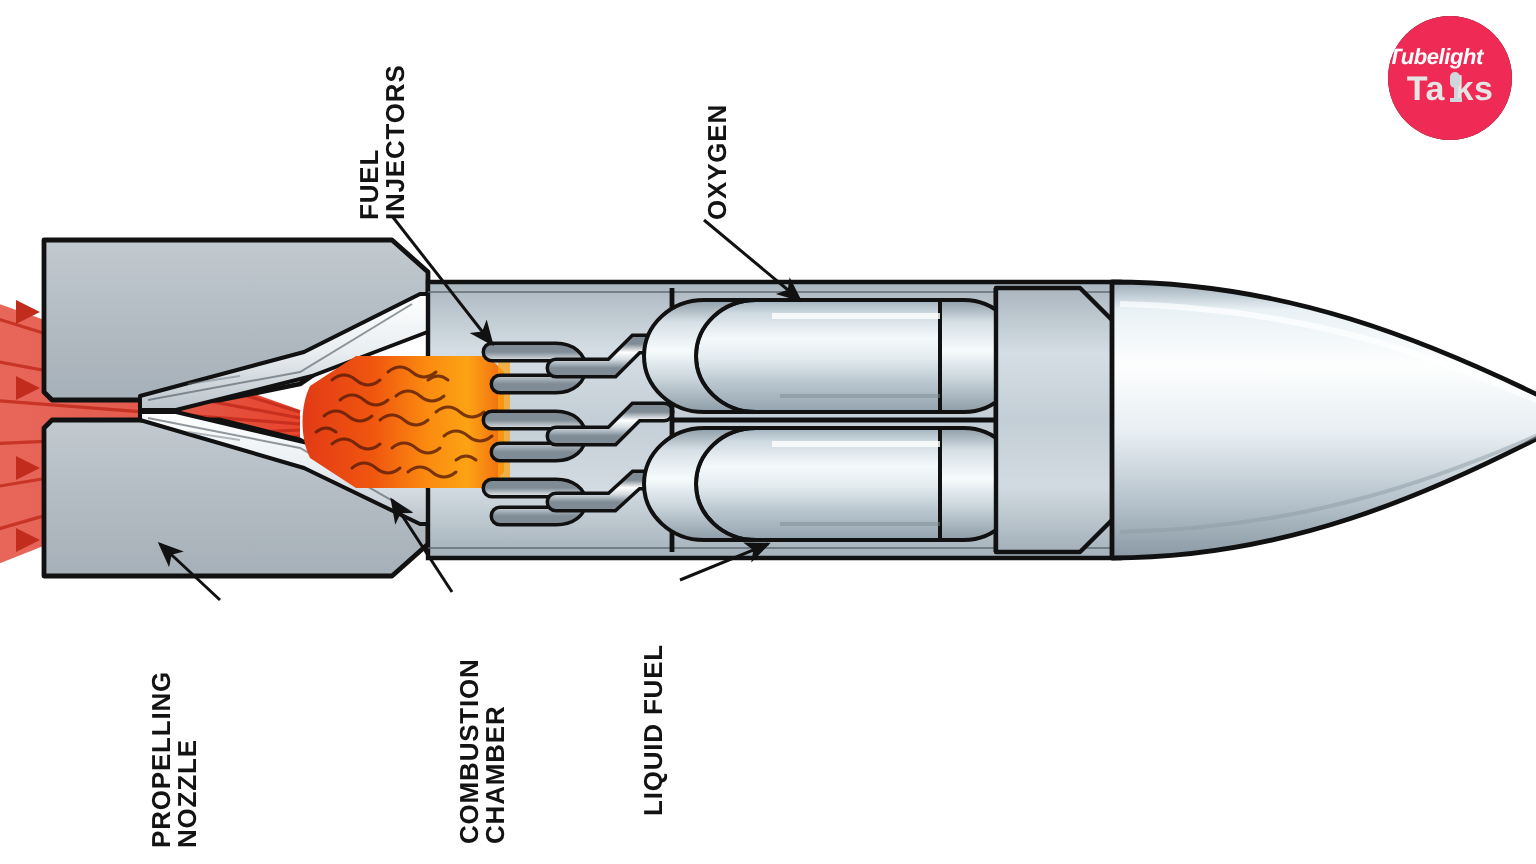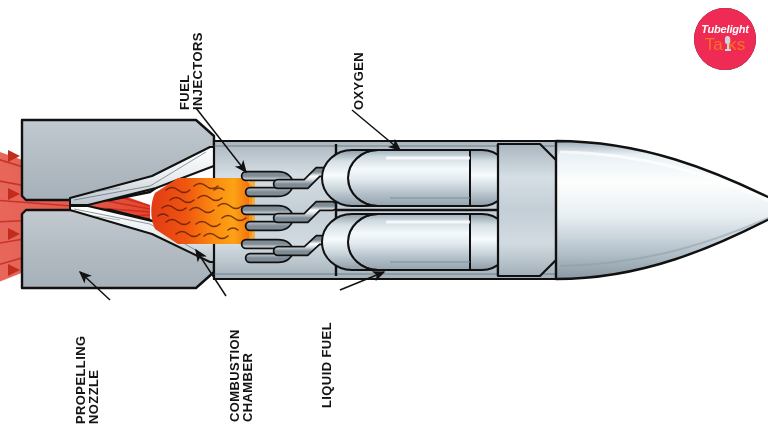--- a/index.html
+++ b/index.html
@@ -12,24 +12,24 @@
        font-weight:bold;color:#131313;white-space:nowrap;letter-spacing:.4px;}
   .lbl .line{display:block;line-height:1.02;}
   .rot-up{transform:rotate(-90deg);transform-origin:0 0;}
   .rot-dn{transform:rotate(-90deg);transform-origin:0 0;}
 
   
   #logo{position:absolute;left:694px;top:8px;width:62px;height:62px;border-radius:50%;
         overflow:hidden;background:#1c1c1c;}
   #logo .pinkhalf{position:absolute;left:-14px;top:-14px;width:90px;height:90px;
         background:#ef2a55;transform:rotate(-37deg);transform-origin:50% 50%;}
-  #logo .txt1{position:absolute;left:0;top:15px;width:62px;text-align:center;
+  #logo .txt1{position:absolute;left:0;top:15px;width:62px;
         font-size:11px;color:#ffffff;font-style:italic;font-weight:bold;letter-spacing:-.2px;}
   #logo .txt2{position:absolute;left:0;top:27px;width:62px;text-align:center;
-        font-size:17px;color:#f97316;font-weight:normal;letter-spacing:.2px;}
+        font-size:17px;color:#e5e5e5;font-weight:bold;letter-spacing:.2px;}
   #logo .mic{position:absolute;left:30px;top:28px;width:7px;height:15px;}
   #logo .mic .cap{position:absolute;left:1px;top:0;width:5px;height:8px;border-radius:3px;background:#cfd6dc;}
   #logo .mic .stem{position:absolute;left:2.6px;top:7px;width:2px;height:6px;background:#cfd6dc;}
   #logo .mic .base{position:absolute;left:0.5px;top:12.5px;width:6px;height:2px;background:#cfd6dc;}
 </style>
 </head>
 <body>
 
 <div id="stage">
 

